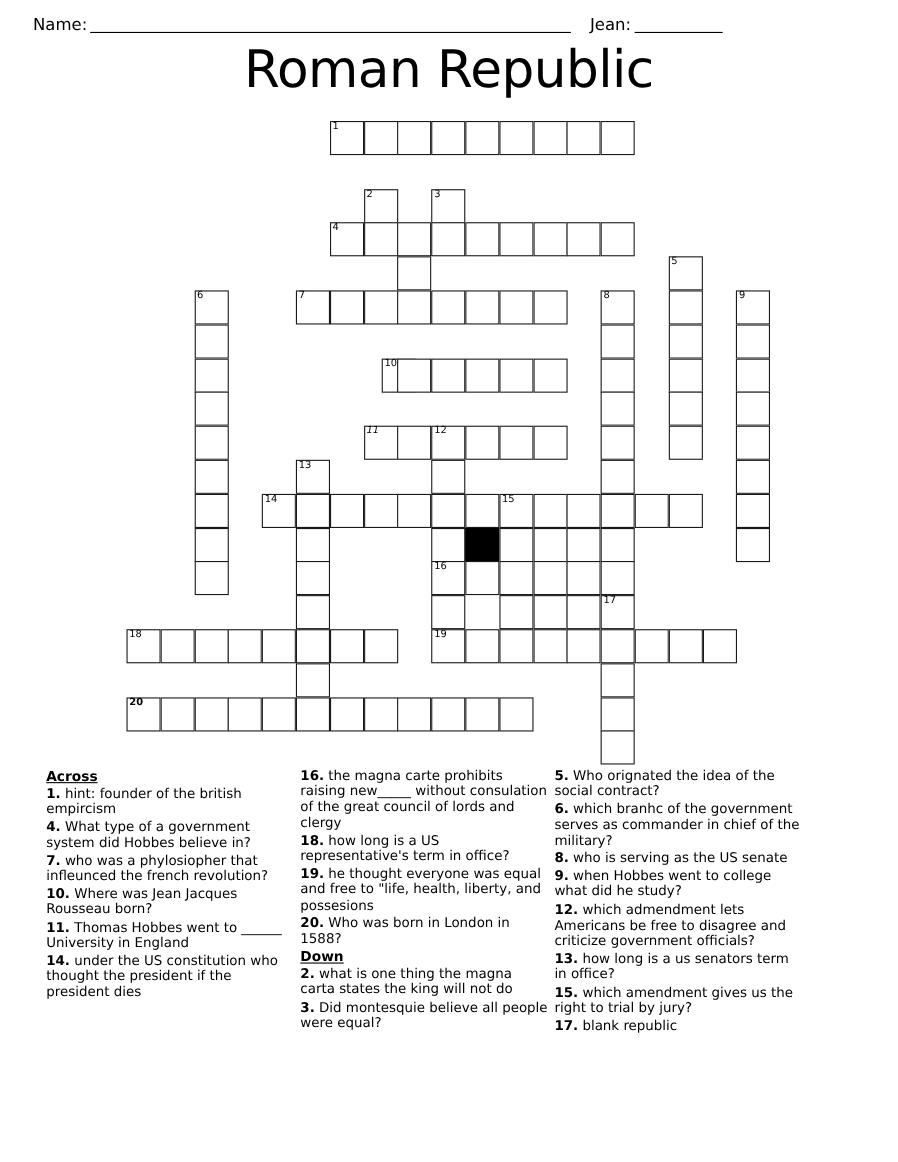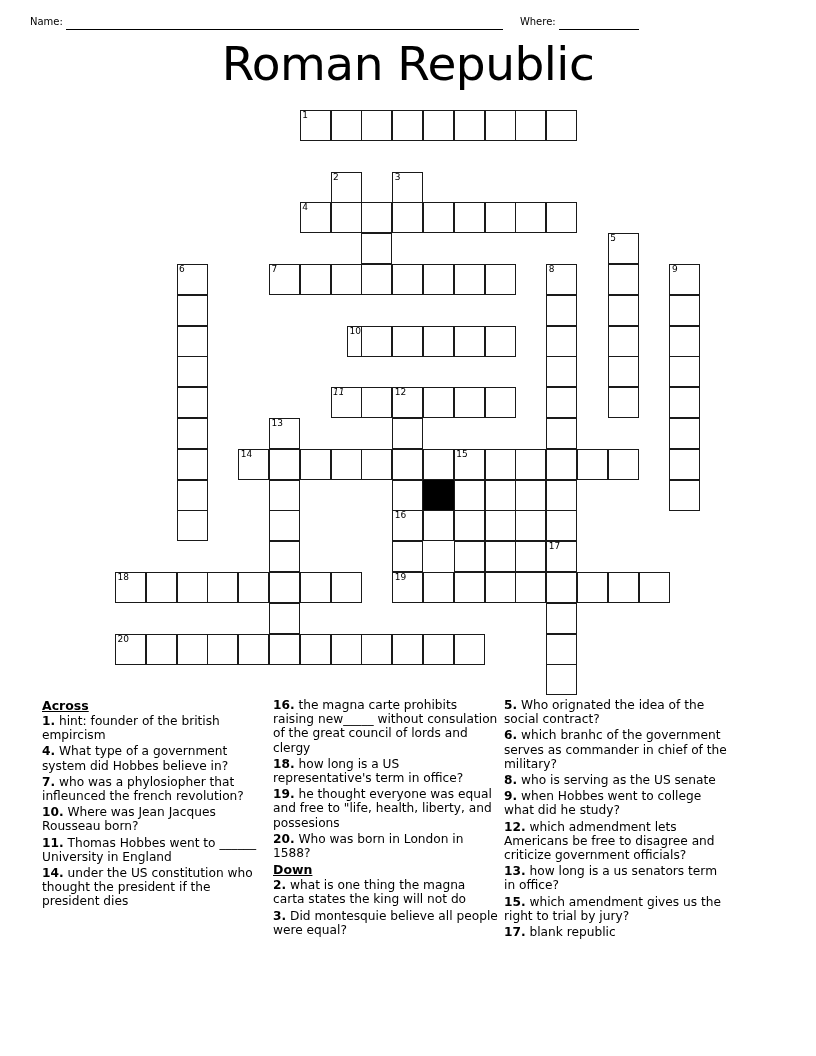--- a/index.html
+++ b/index.html
@@ -23,21 +23,21 @@
     left: 0;
     top: 0;
     width: 816px;
     height: 30px;
     display: flex;
     align-items: flex-end;
     padding-left: 30px;
     box-sizing: border-box;
   }
   .hdr-label {
-    font-size: 10px;
+    font-size: 15px;
     line-height: 16px;
     white-space: nowrap;
   }
   .hdr-rule {
     border-bottom: 1px solid #000;
     height: 13px;
     margin-left: 3px;
   }
   #name-rule { width: 437px; }
   #date-rule { width: 80px; }
@@ -116,21 +116,21 @@
     text-align: left;
   }
   .clue b { font-weight: bold; }
 </style>
 </head>
 <body>
 
 <div id="header-bar">
   <span class="hdr-label">Name:</span>
   <span class="hdr-rule" id="name-rule"></span>
-  <span class="hdr-label" id="date-label">Where:</span>
+  <span class="hdr-label" id="date-label">Jean:</span>
   <span class="hdr-rule" id="date-rule"></span>
 </div>
 
 <div id="puzzle-title">Roman Republic</div>
 
 <div id="grid-area">
     <div class="cell" style="left: 299.8px; top: 110px;">
       <span class="num">1</span>
     </div>
     <div class="cell" style="left: 330.6px; top: 110px;"></div>
@@ -285,21 +285,21 @@
     <div class="cell" style="left: 423px; top: 572px;"></div>
     <div class="cell" style="left: 453.8px; top: 572px;"></div>
     <div class="cell" style="left: 484.6px; top: 572px;"></div>
     <div class="cell" style="left: 515.4px; top: 572px;"></div>
     <div class="cell" style="left: 546.2px; top: 572px;"></div>
     <div class="cell" style="left: 577px; top: 572px;"></div>
     <div class="cell" style="left: 607.8px; top: 572px;"></div>
     <div class="cell" style="left: 638.6px; top: 572px;"></div>
     <div class="cell" style="left: 269px; top: 602.8px;"></div>
     <div class="cell" style="left: 546.2px; top: 602.8px;"></div>
-    <div class="cell" style="left: 115px; top: 633.6px;">
+    <div class="cell" style="left: 115px; top: 633.6px; font-weight: bold;">
       <span class="num">20</span>
     </div>
     <div class="cell" style="left: 145.8px; top: 633.6px;"></div>
     <div class="cell" style="left: 176.6px; top: 633.6px;"></div>
     <div class="cell" style="left: 207.4px; top: 633.6px;"></div>
     <div class="cell" style="left: 238.2px; top: 633.6px;"></div>
     <div class="cell" style="left: 269px; top: 633.6px;"></div>
     <div class="cell" style="left: 299.8px; top: 633.6px;"></div>
     <div class="cell" style="left: 330.6px; top: 633.6px;"></div>
     <div class="cell" style="left: 361.4px; top: 633.6px;"></div>

